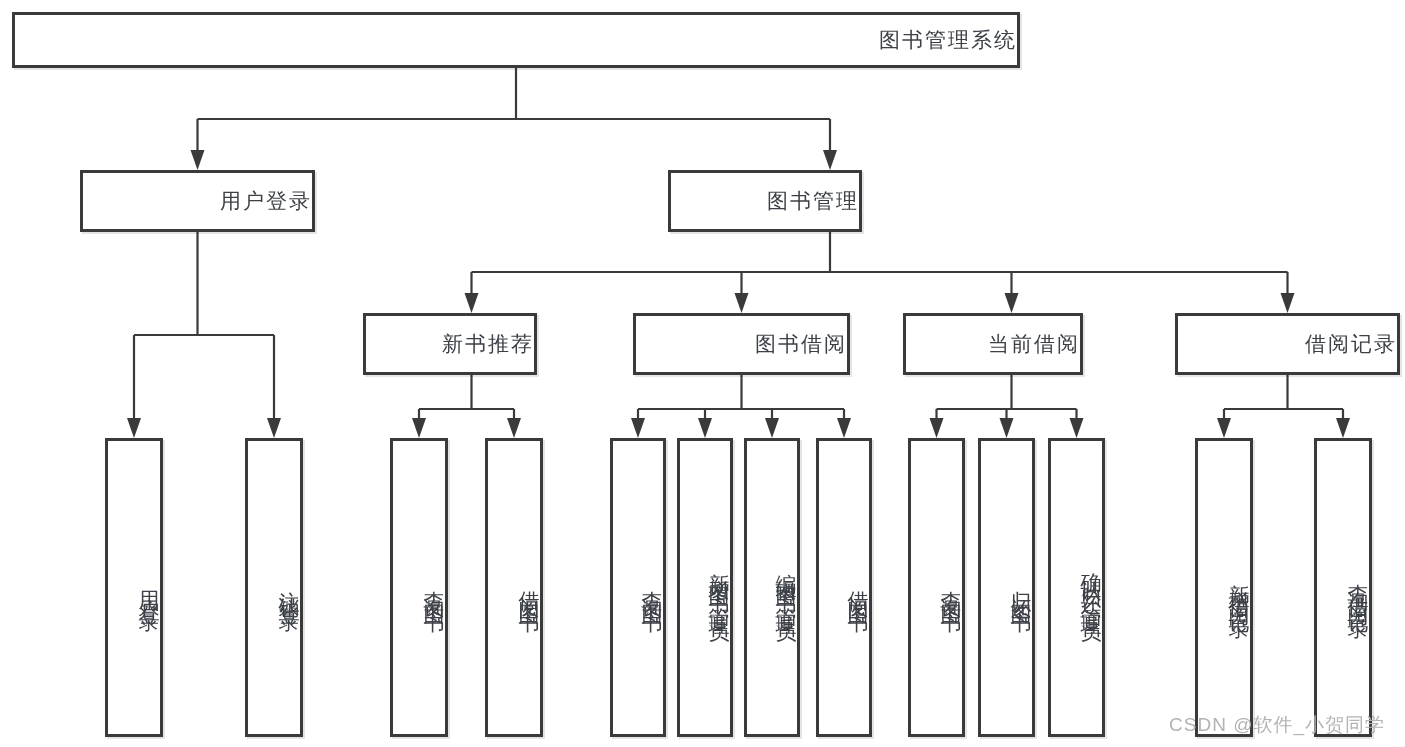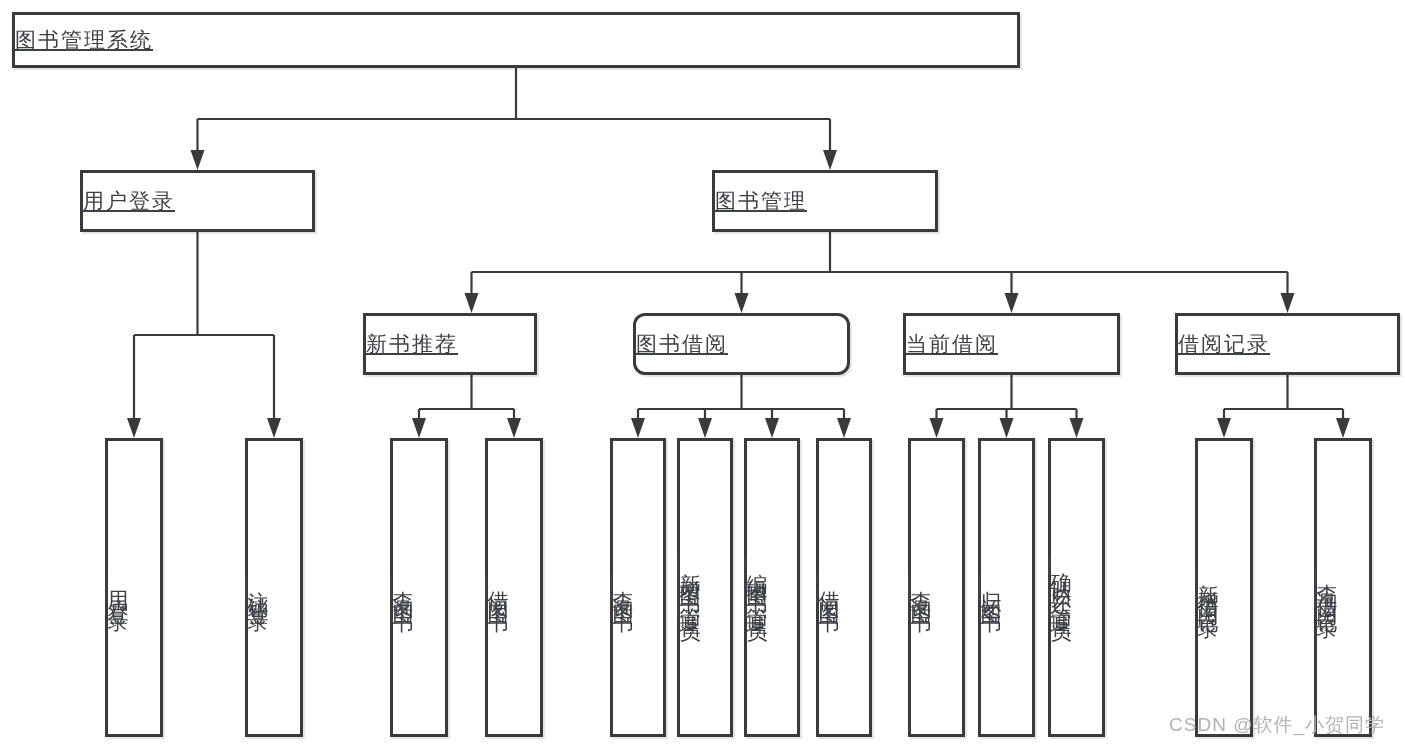--- a/index.html
+++ b/index.html
@@ -2,23 +2,22 @@
 <html><head>
 <meta charset="utf-8">
 <style>
   html,body{margin:0;padding:0;background:#ffffff;}
   #canvas{
     position:relative;width:1405px;height:747px;background:#ffffff;overflow:hidden;
     font-family:"Liberation Sans","DejaVu Sans",sans-serif;
   }
   .box{
     position:absolute;background:#ffffff;border:3px solid #3a3a3a;box-sizing:border-box;
-    display:flex;align-items:center;justify-content:flex-start;color:#3d4147;
+    display:flex;align-items:center;justify-content:flex-end;color:#3d4147;
     box-shadow:2px 2px 0 rgba(0,0,0,0.10);
-    text-decoration:underline;
   }
   .h span{font-size:21px;letter-spacing:2px;white-space:nowrap;}
   .v span{
     writing-mode:vertical-rl;text-orientation:mixed;
     font-size:21px;letter-spacing:7px;line-height:1;white-space:nowrap;
   }
   #connectors{position:absolute;left:0;top:0;width:1405px;height:747px;}
   #connectors line,#connectors path{stroke:#3a3a3a;stroke-width:2.2;fill:none;}
   #connectors polygon{fill:#3a3a3a;stroke:none;}
   .watermark{
@@ -107,31 +106,31 @@
     </g>
   </svg>
 
   <div class="box h" style="left:12px;top:12px;width:1008px;height:56px;">
     <span>图书管理系统</span>
   </div>
 
   <div class="box h" style="left:80px;top:170px;width:235px;height:62px;">
     <span>用户登录</span>
   </div>
-  <div class="box h" style="left:712px;top:170px;width:226px;height:62px;">
+  <div class="box h" style="left:668px;top:170px;width:194px;height:62px;">
     <span>图书管理</span>
   </div>
 
   <div class="box h" style="left:363px;top:313px;width:174px;height:62px;">
     <span>新书推荐</span>
   </div>
-  <div class="box h" style="left:633px;top:313px;width:217px;height:62px;border-radius:12px;">
+  <div class="box h" style="left:633px;top:313px;width:217px;height:62px;">
     <span>图书借阅</span>
   </div>
-  <div class="box h" style="left:903px;top:313px;width:217px;height:62px;">
+  <div class="box h" style="left:903px;top:313px;width:180px;height:62px;">
     <span>当前借阅</span>
   </div>
   <div class="box h" style="left:1175px;top:313px;width:225px;height:62px;">
     <span>借阅记录</span>
   </div>
 
   <div class="box v" style="left:105px;top:438px;width:58px;height:299px;">
     <span>用户登录</span>
   </div>
   <div class="box v" style="left:245px;top:438px;width:58px;height:299px;">

